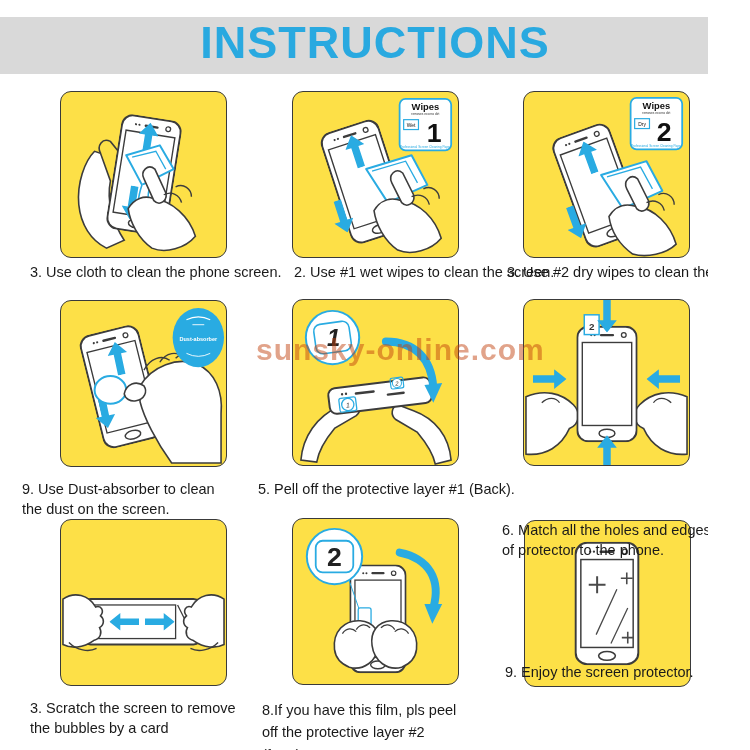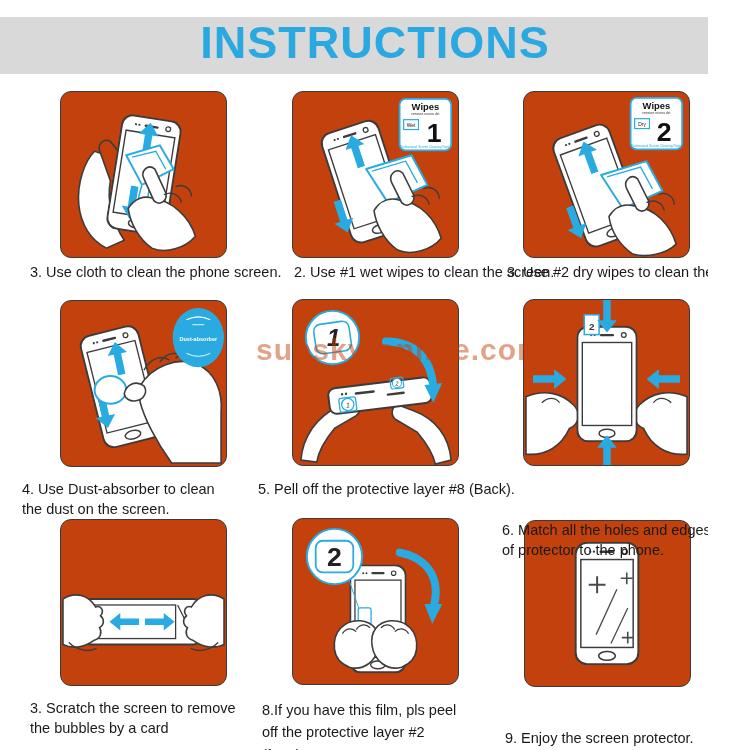--- a/index.html
+++ b/index.html
@@ -2,21 +2,21 @@
 <html><head>
 <meta charset="utf-8">
 <style>
   html,body{margin:0;padding:0;background:#fff;}
   #page{position:relative;width:708px;height:750px;background:#fff;overflow:hidden;
         font-family:"Liberation Sans",sans-serif;}
   .header-band{position:absolute;left:0;top:17px;width:750px;height:57px;background:#d9d9d9;}
   .title{position:absolute;left:0;top:14px;width:750px;text-align:center;
          font-size:45px;font-weight:bold;color:#29a9e0;letter-spacing:1px;line-height:57px;height:57px;}
   .panel{position:absolute;width:167px;height:167px;border:1.6px solid #3a3a3a;border-radius:11px;
-         background:#c2410c;box-sizing:border-box;}
+         background:#fde047;box-sizing:border-box;}
   .panel svg{position:absolute;left:0;top:0;width:100%;height:100%;}
   .cap{position:absolute;font-size:14.5px;color:#1a1a1a;line-height:1.35;}
   .nowrap{white-space:nowrap;}
   .watermark{position:absolute;left:256px;top:333px;font-size:30px;font-weight:bold;
              color:#c2410c;opacity:.48;letter-spacing:1px;pointer-events:none;}
   text{font-family:"Liberation Sans",sans-serif;}
 </style>
 </head>
 <body>
 
@@ -289,21 +289,21 @@
         <path d="M103,52 V64 M97,58 H109" stroke-width="1.6"></path>
         <path d="M104,112 V124 M98,118 H110" stroke-width="1.6"></path>
         <path d="M93,69 L72,115 M104,88 L87,124" stroke-width="1.3"></path>
       </g>
     </svg>
   </div>
 
   <div class="cap nowrap" style="left:30px;top:263px;">3. Use cloth to clean the phone screen.</div>
   <div class="cap nowrap" style="left:262px;top:263px;padding-left:32px;">2. Use #1 wet wipes to clean the screen.</div>
   <div class="cap nowrap" style="left:507px;top:263px;">3. Use #2 dry wipes to clean the screen.</div>
-  <div class="cap" style="left:22px;top:480px;width:208px;">4. Use Dust-absorber to clean the dust on the screen.</div>
-  <div class="cap nowrap" style="left:258px;top:480px;">5. Pell off the protective layer #8 (Back).</div>
+  <div class="cap" style="left:22px;top:480px;width:208px;">9. Use Dust-absorber to clean the dust on the screen.</div>
+  <div class="cap nowrap" style="left:258px;top:480px;">5. Pell off the protective layer #1 (Back).</div>
   <div class="cap" style="left:502px;top:480px;width:212px;margin-top:41px;">6. Match all the holes and edges of protector to the phone.</div>
   <div class="cap" style="left:30px;top:699px;width:208px;">3. Scratch the screen to remove the bubbles by a card</div>
   <div class="cap" style="left:262px;top:699px;width:198px;line-height:1.55;">8.If you have this film, pls peel off the protective layer #2 (front)</div>
-  <div class="cap nowrap" style="left:505px;top:729px;text-align:right;">9. Enjoy the screen protector.</div>
+  <div class="cap nowrap" style="left:505px;top:663px;text-align:right;">9. Enjoy the screen protector.</div>
 
   <div class="watermark">sunsky-online.com</div>
 </div>
 
 </body></html>

